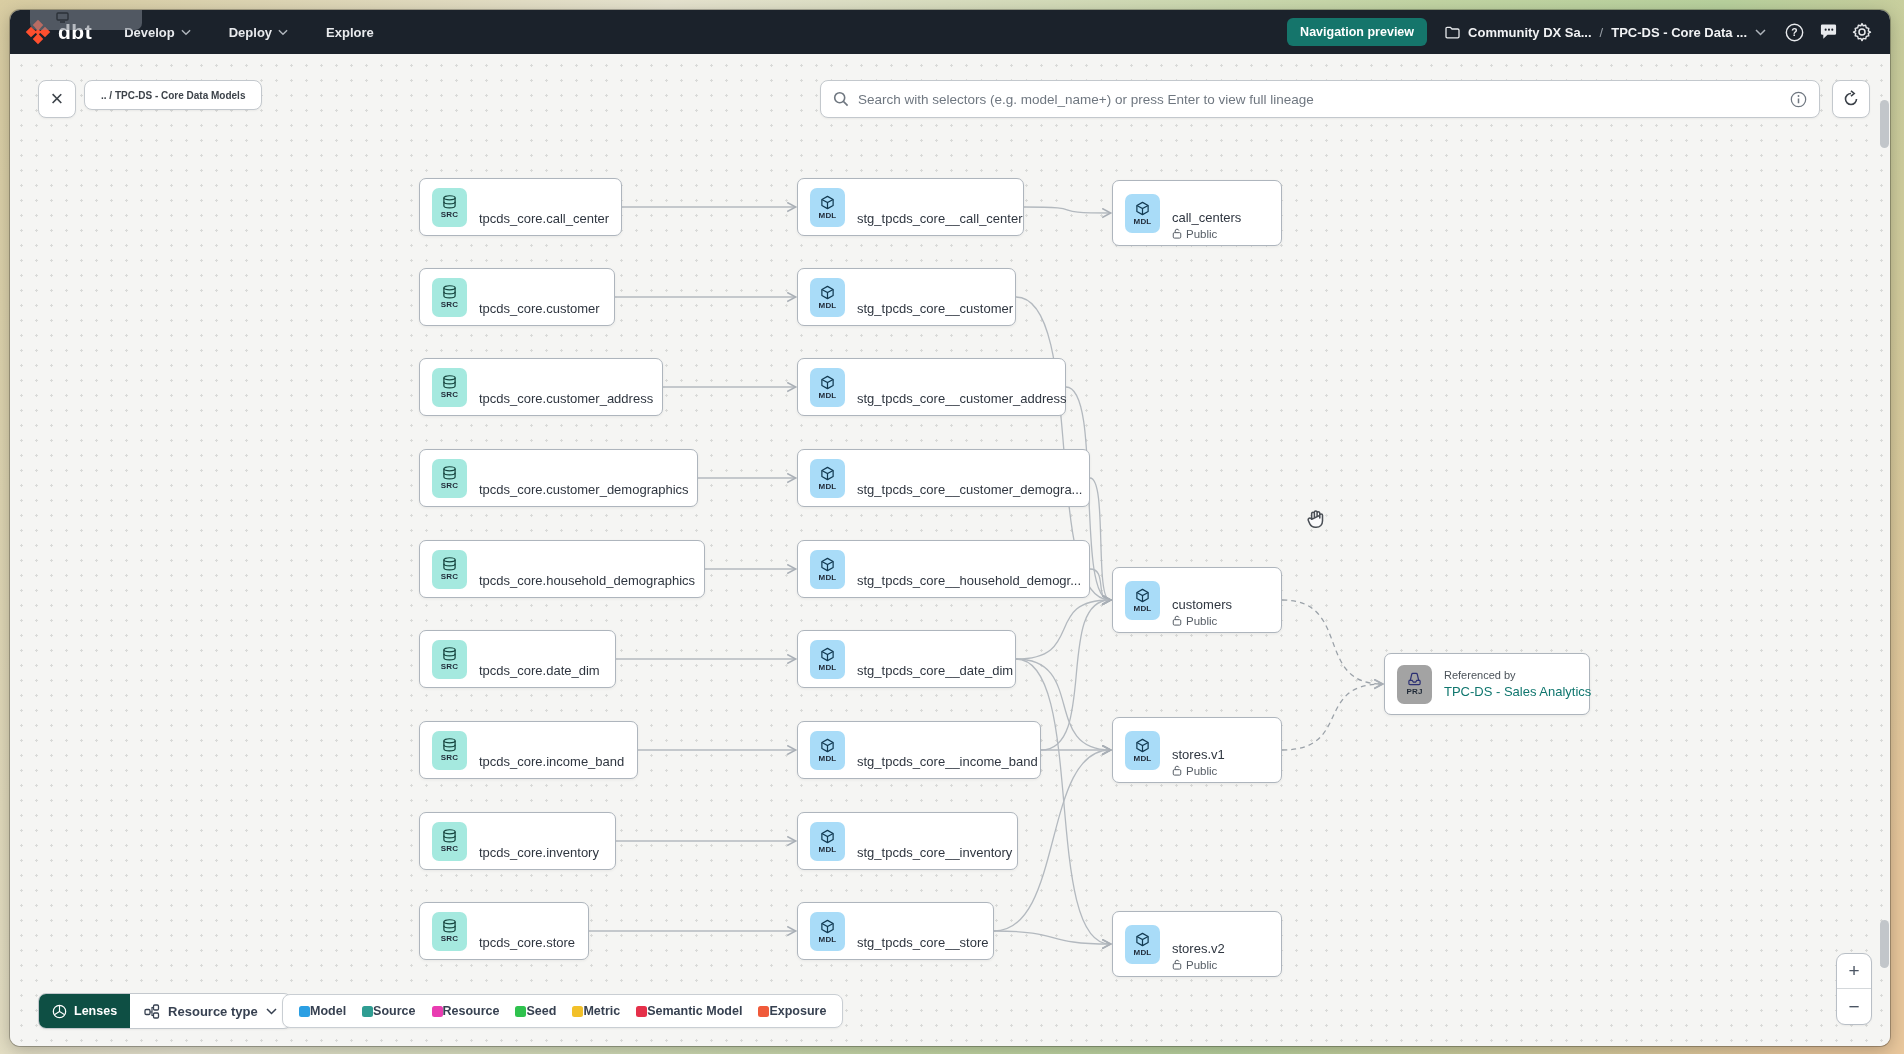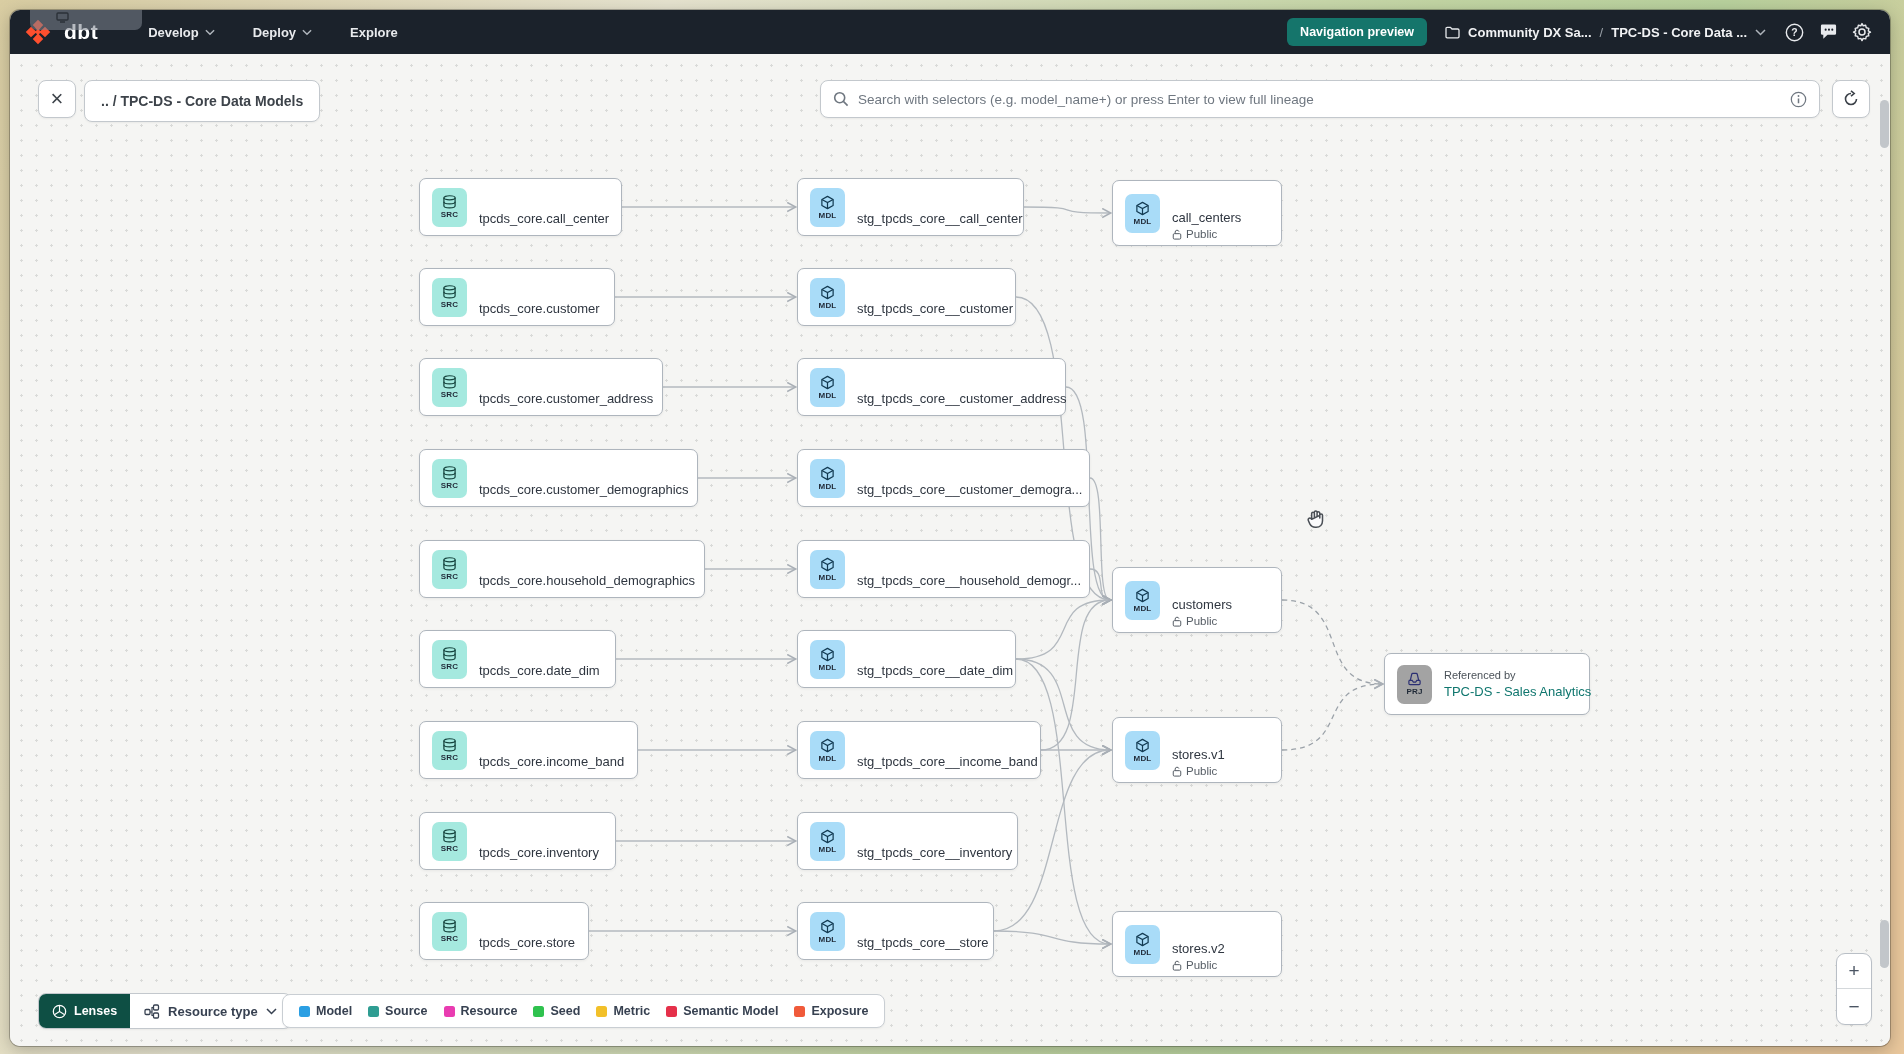--- a/index.html
+++ b/index.html
@@ -6,21 +6,21 @@
   html,body { width:1904px; height:1054px; overflow:hidden;
     font-family:"Liberation Sans", sans-serif;
     background: linear-gradient(115deg,#d9cda2 0%,#e7e4d0 28%,#c3d6a4 60%,#b9d29e 72%,#e9c79c 96%);
   }
   .app { position:absolute; left:10px; top:10px; right:14px; bottom:8px;
     border-radius:10px; overflow:hidden; background:#f5f5f3;
     box-shadow:0 0 0 1px rgba(0,0,0,.25), 0 4px 18px rgba(0,0,0,.25); }
   
   .topbar { position:relative; height:44px; background:#1b222b; display:flex;
     align-items:center; padding:0 18px 0 14px; color:#e8eaed; }
-  .logo { display:flex; align-items:center; gap:12px; margin-right:50px; }
+  .logo { display:flex; align-items:center; gap:6px; margin-right:32px; }
   .logo .dbt-text { font-size:21px; font-weight:bold; color:#fff; letter-spacing:.5px; }
   .nav { display:flex; align-items:center; gap:38px;justify-content:center; }
   .nav-item { display:flex; align-items:center; gap:6px; font-size:13px; font-weight:bold;
     color:#e8eaed; cursor:pointer; }
   .topbar-right { margin-left:auto; display:flex; align-items:center; gap:18px; }
   .nav-preview-btn { background:#15756b; color:#fff; font-size:12.5px; font-weight:bold;
     border:none; border-radius:6px; padding:7px 13px; cursor:pointer; }
   .tb-breadcrumb { display:flex; align-items:center; gap:8px; font-size:13px; }
   .tb-breadcrumb .crumb-strong { font-weight:bold; color:#f1f2f4; }
   .tb-breadcrumb .crumb-sep { color:#9aa1a8; }
@@ -35,57 +35,57 @@
     background-color:#f5f5f3;
     background-image:radial-gradient(circle,#d9dad8 1px,transparent 1.3px);
     background-size:15px 15px; background-position:4px 4px; }
   .edges-layer, .nodes-layer { position:absolute; left:0; top:0; }
   .nodes-layer { width:100%; height:100%; }
   
   .tool-btn { position:absolute; background:#fff; border:1px solid #c3c8cd; border-radius:8px;
     display:flex; align-items:center; justify-content:center; cursor:pointer;
     box-shadow:0 1px 2px rgba(0,0,0,.05); }
   .close-btn { left:28px; top:26px; width:38px; height:38px; font-size:22px; color:#3d434a; }
-  .crumb-chip { position:absolute; left:74px; top:26px; height:42px; background:#fff;
+  .crumb-chip { position:absolute; left:74px; top:26px; height:30px; background:#fff;
     border:1px solid #c3c8cd; border-radius:8px; display:flex; align-items:center;
-    padding:0 16px; font-size:14px; font-weight:bold; color:#3d434a; cursor:pointer;
+    padding:0 16px; font-size:10px; font-weight:bold; color:#3d434a; cursor:pointer;
     box-shadow:0 1px 2px rgba(0,0,0,.05); }
   .search-bar { position:absolute; left:810px; top:26px; width:1000px; height:38px;
     background:#fff; border:1px solid #c3c8cd; border-radius:8px; display:flex;
     align-items:center; padding:0 12px; gap:9px; box-shadow:0 1px 2px rgba(0,0,0,.05); }
   .search-bar input { flex:1; border:none; outline:none; font-size:13.5px; color:#0c4a6e;
     font-family:"Liberation Sans",sans-serif; background:transparent; }
   .search-bar input::placeholder { color:#6f7780; }
   .refresh-btn { left:1822px; top:26px; width:38px; height:38px; }
   
   .node { position:absolute; background:#fff; border:1px solid #aeb5bd; border-radius:7px;
     display:flex; align-items:center; gap:12px; padding:0 12px; cursor:pointer;
     box-shadow:0 1px 3px rgba(0,0,0,.06); }
   .icon-box { width:35px; height:39px; border-radius:7px; display:flex; flex-direction:column;
     align-items:center; justify-content:center; gap:1px; flex:0 0 auto; }
   .icon-box .tag { font-size:8px; font-weight:bold; color:#1f2937; letter-spacing:.2px; }
   .icon-src { background:#a5e9df; }
   .icon-mdl { background:#a9dcf8; }
   .icon-prj { background:#a3a3a3; }
   .node-label { font-size:13px; color:#2f3640; white-space:nowrap;margin-top:23px; }
-  .node-sub { display:flex; align-items:flex-end; gap:4px; font-size:11.5px; color:#555c64; margin-top:3px; }
+  .node-sub { display:flex; align-items:flex-start; gap:4px; font-size:11.5px; color:#555c64; margin-top:3px; }
   .node-sub-top { font-size:11px; color:#4b5259; margin-bottom:3px; }
   .node-label-strong { font-size:13px; color:#0f766e; white-space:nowrap; }
   
   .lens-group { position:absolute; left:28px; top:939px; height:36px; display:flex;
     background:#fff; border:1px solid #c3c8cd; border-radius:8px; overflow:hidden;
     box-shadow:0 1px 2px rgba(0,0,0,.05); }
   .lenses-btn { background:#0e4f44; color:#fff; display:flex; align-items:center; gap:7px;
     padding:0 13px; font-size:12.5px; font-weight:bold; cursor:pointer; }
   .restype-btn { display:flex; align-items:center; gap:8px; padding:0 14px; font-size:13px;
     font-weight:bold; color:#374151; cursor:pointer; }
   .legend-chip { position:absolute; left:272px; top:940px; height:34px; background:#fff;
     border:1px solid #c9ced3; border-radius:8px; display:flex; align-items:center;
     gap:16px; padding:0 16px; box-shadow:0 1px 2px rgba(0,0,0,.05); }
-  .legend-item { display:flex; align-items:center; gap:6px; font-size:12.5px; font-weight:bold; color:#374151; }
+  .legend-item { display:flex; align-items:center; gap:0; font-size:12.5px; font-weight:bold; color:#374151; }
   .legend-swatch { width:11px; height:11px; border-radius:2.5px; display:inline-block; }
   .zoom-ctl { position:absolute; left:1826px; top:899px; width:36px; background:#fff;
     border:1px solid #b9bfc6; border-radius:9px; overflow:hidden; box-shadow:0 1px 2px rgba(0,0,0,.05); }
   .zoom-ctl .zbtn { height:35px; display:flex; align-items:center; justify-content:center;
     font-size:19px; color:#4b5563; cursor:pointer; }
   .zoom-ctl .zbtn:first-child { border-bottom:1px solid #d4d8db; }
   .scroll-thumb { position:absolute; width:9px; border-radius:5px; background:#c2c6ca; right:1px; }
   .cursor-hand { position:absolute; left:1293px; top:452px; pointer-events:none; z-index:9; }
 </style>
 </head>

